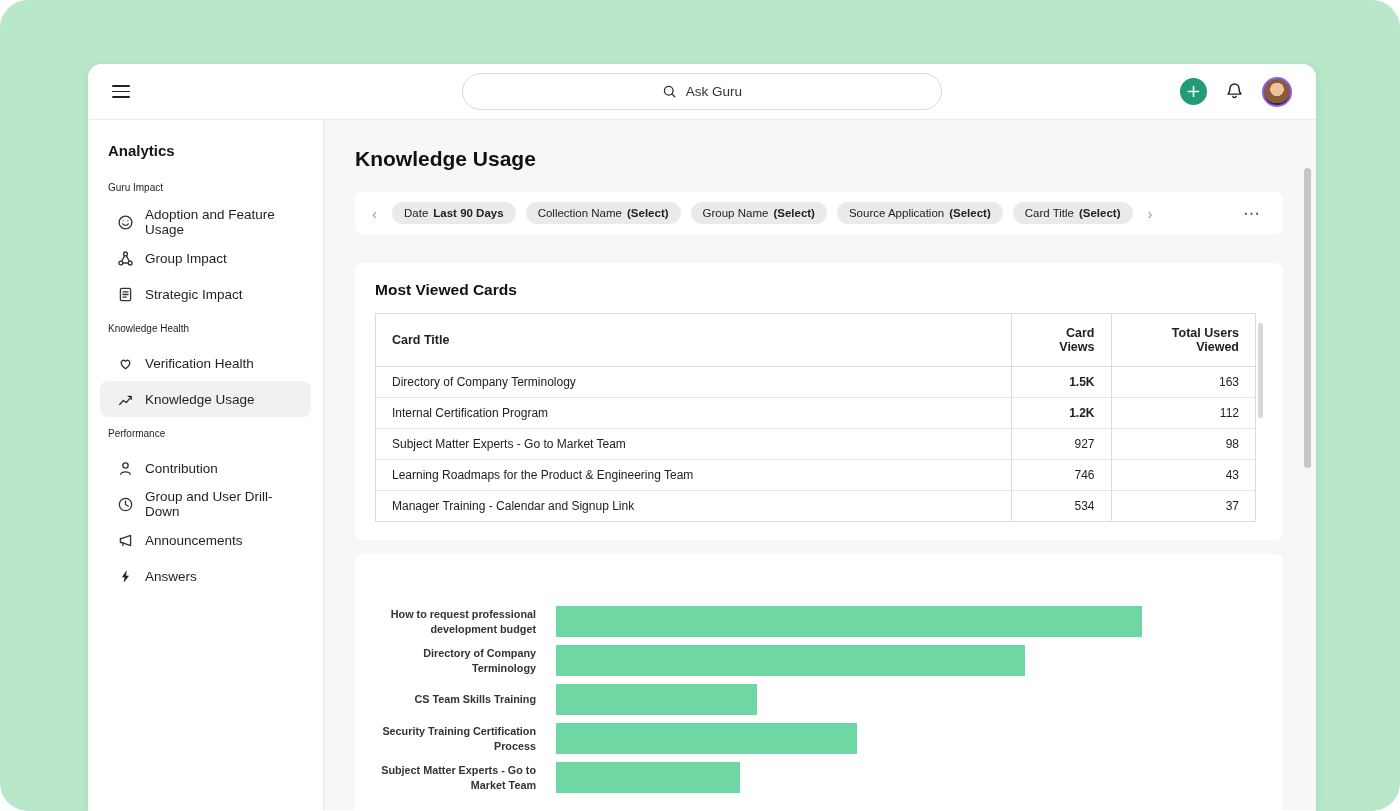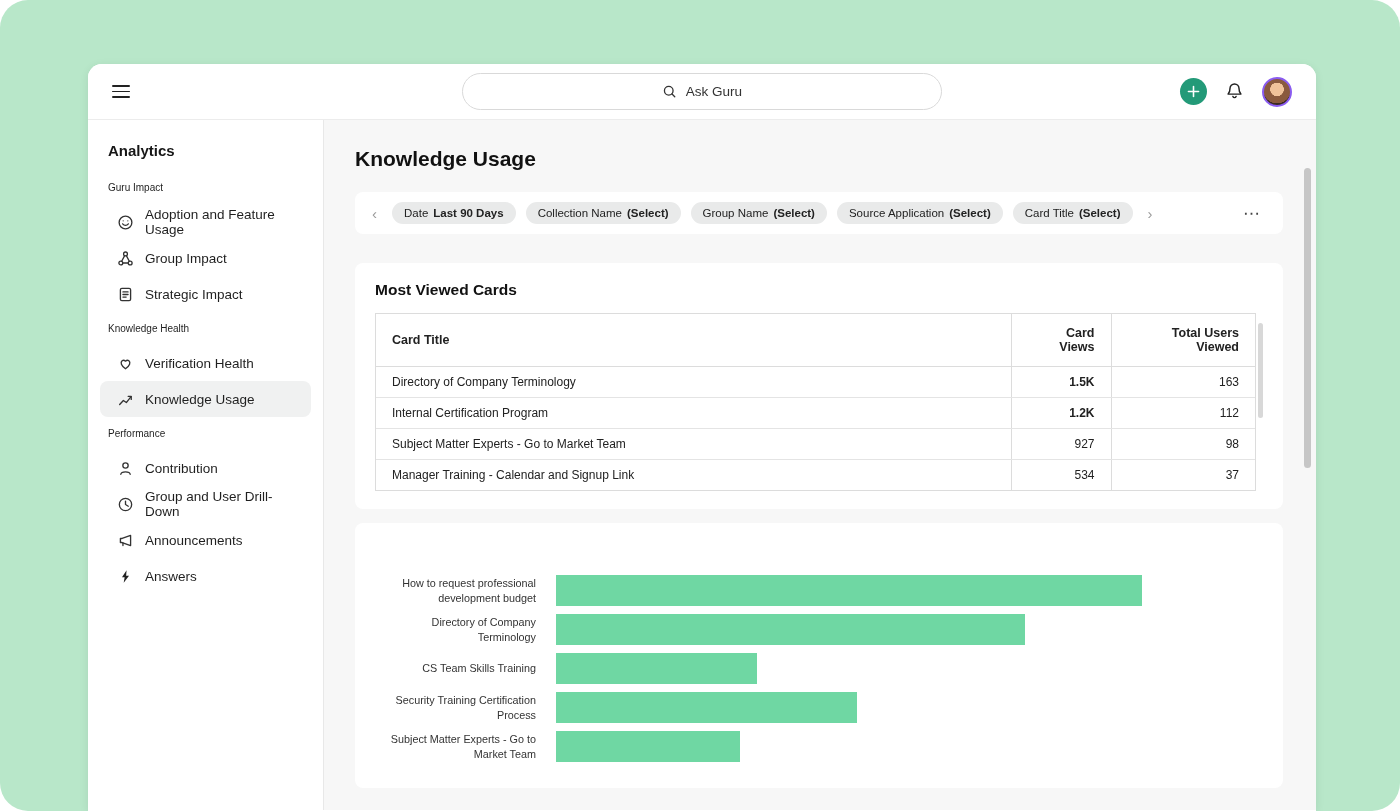--- a/index.html
+++ b/index.html
@@ -48,21 +48,21 @@
   thead th { text-align:left; font-weight:bold; font-size:12.5px; padding:12px 16px; border-bottom:1px solid #dcdcdc; }
   tbody td { font-size:12px; padding:8px 16px; border-bottom:1px solid #e4e4e4; }
   tbody tr:last-child td { border-bottom:none; }
   .col-num { text-align:right; border-left:1px solid #dcdcdc; width:100px; }
   .col-num2 { text-align:right; border-left:1px solid #dcdcdc; width:144px; }
   .table-scroll-thumb { position:absolute; right:0; top:10px; width:5px; height:95px; border-radius:3px; background:#d8d8d8; cursor:grab; }
 
   
   .chart { margin-top:34px; }
   .bar-row { display:flex; align-items:center; margin-bottom:8px; }
-  .bar-label { width:161px; flex:none; text-align:right; font-size:10.8px; color:#333; line-height:1.35; }
+  .bar-label { width:161px; flex:none; text-align:right; font-size:10.8px; color:#333; line-height:1.35;font-weight:bold; }
   .bar-track { margin-left:20px; width:586px; flex:none; }
   .bar { height:31px; background:#6fd7a3; }
 </style>
 </head>
 <body>
 
 <div class="canvas">
   <div class="app">
 
     <div class="topbar">
@@ -244,20 +244,25 @@
                     <td>Internal Certification Program</td>
                     <td class="col-num" style="font-weight:bold">1.2K</td>
                     <td class="col-num2">112</td>
                   </tr>
                   <tr>
                     <td>Subject Matter Experts - Go to Market Team</td>
                     <td class="col-num">927</td>
                     <td class="col-num2">98</td>
                   </tr>
                   <tr>
+                    <td>Learning Roadmaps for the Product &amp; Engineering Team</td>
+                    <td class="col-num">746</td>
+                    <td class="col-num2">43</td>
+                  </tr>
+                  <tr>
                     <td>Manager Training - Calendar and Signup Link</td>
                     <td class="col-num">534</td>
                     <td class="col-num2">37</td>
                   </tr>
                 </tbody>
               </table>
             </div>
             <div class="table-scroll-thumb"></div>
           </div>
         </div>

